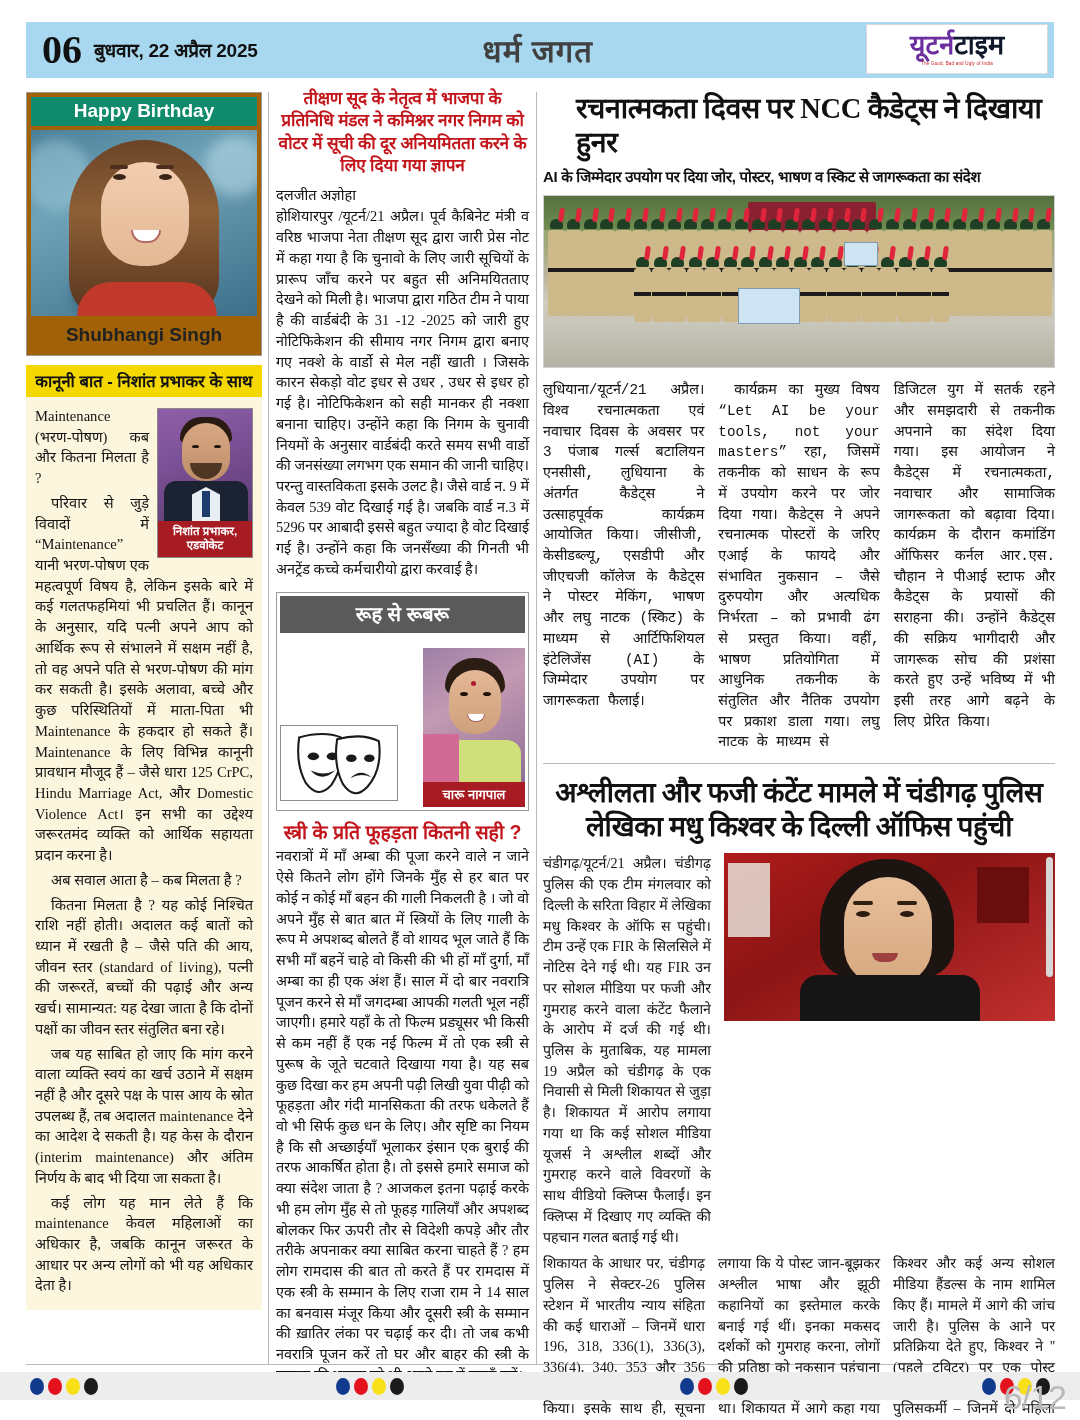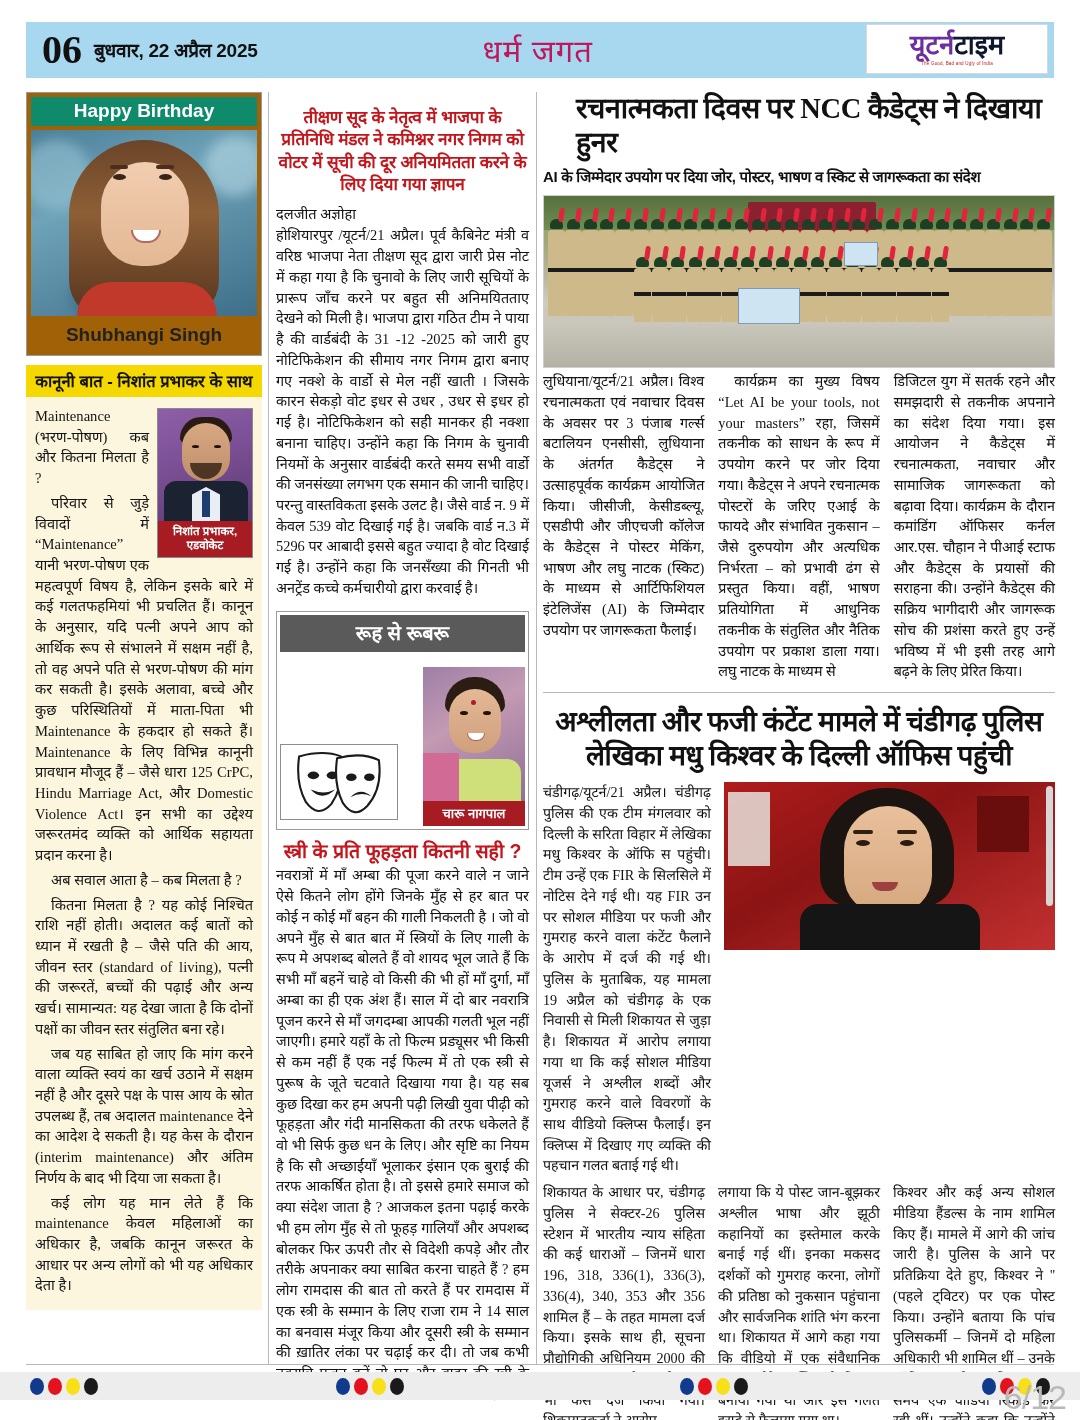--- a/index.html
+++ b/index.html
@@ -23,21 +23,21 @@
     margin-left: 16px; line-height: 1;
   }
   .page-date {
     font-family: "Liberation Sans", sans-serif;
     font-size: 19px; font-weight: 700; color: #111;
     margin-left: 12px; letter-spacing: -0.3px;
   }
   .section-title {
     position: absolute; left: 50%; transform: translateX(-52%);
     font-family: "Liberation Sans", sans-serif;
-    font-size: 31px; font-weight: 400; color: #be185d;
+    font-size: 31px; font-weight: 700; color: #404040;
     letter-spacing: 1px;
     text-align: right;
   }
   .brand-box {
     position: absolute; right: 6px; top: 2px;
     width: 182px; height: 50px; background: #fff;
     border: 1px solid #d8d8d8;
     display: flex; flex-direction: column; align-items: center; justify-content: center;
   }
   .brand-main {
@@ -131,21 +131,21 @@
   .adv-shirt{position:absolute;left:34px;bottom:0;width:28px;height:34px;background:#e9eef4;
     clip-path: polygon(50% 0,100% 22%,100% 100%,0 100%,0 22%);}
   .adv-tie{position:absolute;left:44px;bottom:4px;width:8px;height:26px;background:#1e3c6e;}
   .adv-cap {
     background: #a61c22; color: #fff; text-align: center;
     font-family: "Liberation Sans", sans-serif;
     font-size: 11.5px; font-weight: 700; line-height: 1.25; padding: 3px 2px 4px;
   }
 
   
-  .col2 { position: absolute; left: 276px; top: 106px; width: 253px; }
+  .col2 { position: absolute; left: 276px; top: 87px; width: 253px; }
   .c2-headline {
     color: #c3161c; font-family: "Liberation Sans", sans-serif;
     font-size: 17.2px; font-weight: 700; line-height: 1.3; text-align: center;
     letter-spacing: -0.2px;
   }
   .byline {
     margin-top: 8px; font-size: 14.6px; color:#111;
     font-family: "Liberation Serif", serif;
   }
   .c2-body {
@@ -209,21 +209,21 @@
   .ncc-tree{position:absolute;top:0;width:100%;height:34px;background:linear-gradient(180deg,#4f6b39,#6d8a4d);opacity:.9;}
   .ncc-banner{position:absolute;left:40%;top:6px;width:128px;height:34px;background:#8b2030;border-radius:2px;}
   .ncc-ground{position:absolute;bottom:0;width:100%;height:48px;background:linear-gradient(180deg,#cbc8bd,#b3b0a4);}
   .cadet{position:absolute;width:17px;background:#cdb98a;border-radius:4px 4px 2px 2px;}
   .cadet::before{content:"";position:absolute;left:2px;top:-11px;width:13px;height:10px;background:#1e3f24;border-radius:6px 6px 2px 2px;}
   .cadet::after{content:"";position:absolute;left:11px;top:-22px;width:5px;height:14px;background:#e0243b;border-radius:3px;transform:rotate(8deg);}
   .cadet .blt{position:absolute;left:0;top:44%;width:100%;height:4px;background:#1b1b1b;}
   .poster{position:absolute;background:#cfe4f2;border:1px solid #7d9cb3;}
 
   .r-cols {
-    margin-top: 3px; display: flex; gap: 14px;
+    margin-top: 12px; display: flex; gap: 14px; font-family: Liberation Mono, monospace;
   }
   .r-col { flex: 1; font-size: 14.3px; line-height: 1.45; text-align: justify; color:#111; }
   .r-col p { text-indent: 16px; }
   .r-col p.noind { text-indent: 0; }
 
   .r-divider { margin-top: 10px; height: 1px; background: #b9b9b9; }
 
   .r-headline2 {
     margin-top: 12px; font-family: "Liberation Serif", serif;
     font-size: 28px; font-weight: 700; color:#111; line-height: 1.2;

